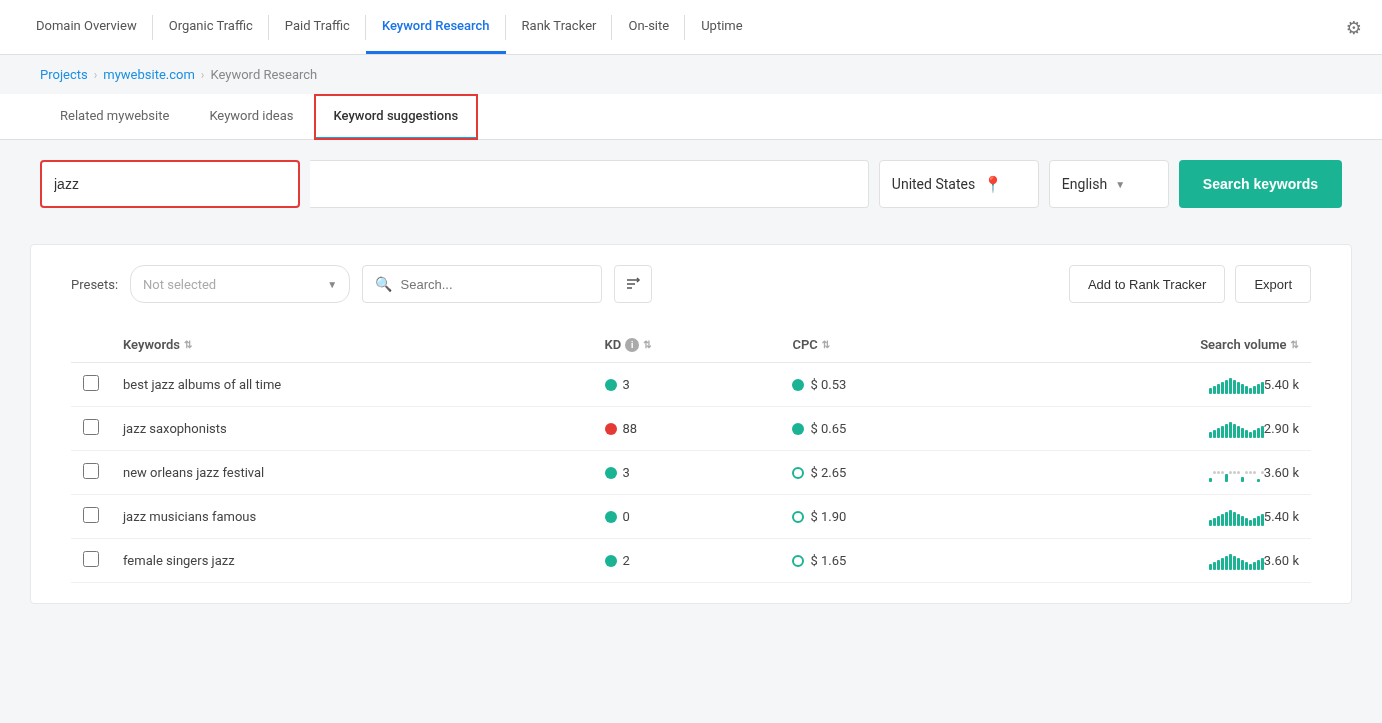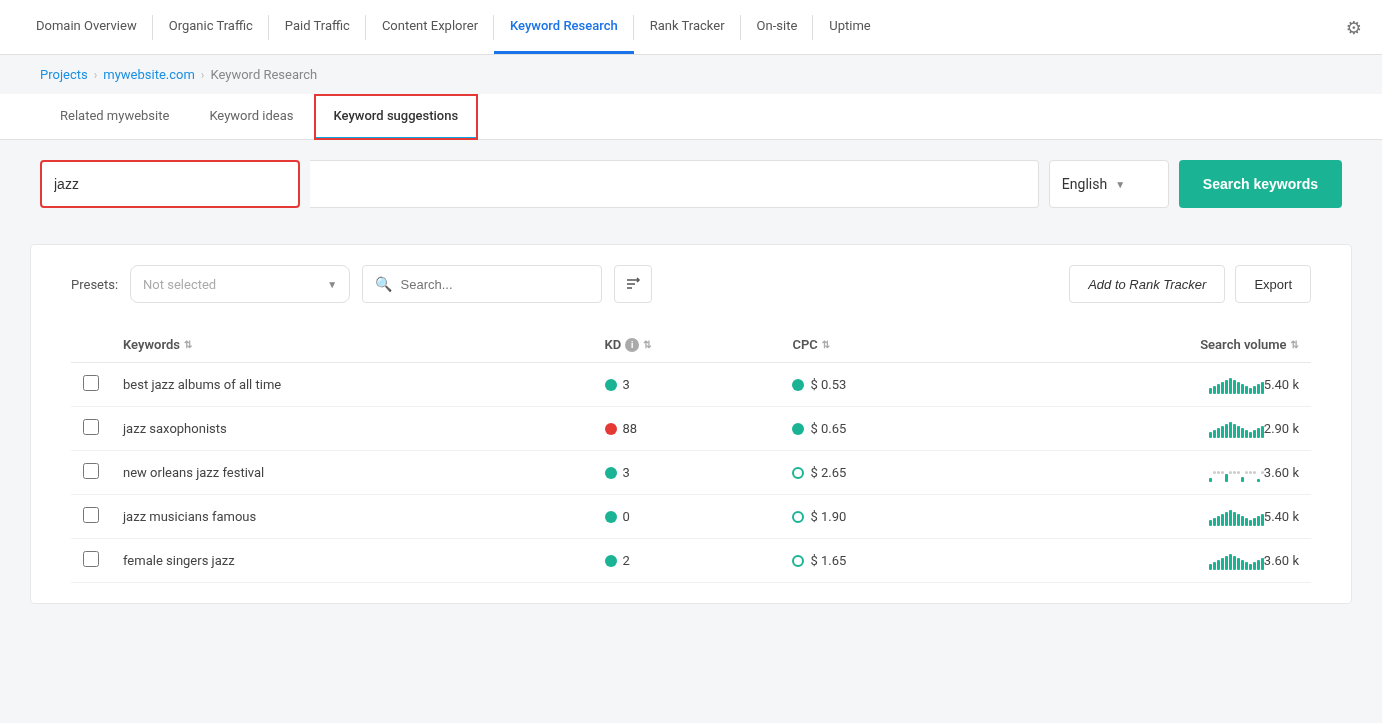--- a/index.html
+++ b/index.html
@@ -179,21 +179,21 @@
       display: flex;
       align-items: center;
       gap: 12px;
       margin-bottom: 24px;
     }
     .presets-label { font-size: 13px; color: #555; font-weight: 400; }
     .presets-dropdown {
       display: flex;
       align-items: center;
       border: 1px solid #e0e0e0;
-      border-radius: 8px;
+      border-radius: 14px;
       padding: 0 12px;
       height: 38px;
       cursor: pointer;
       gap: 8px;
       min-width: 220px;
       background: #fff;
     }
     .presets-value { color: #aaa; font-size: 13px; flex: 1; }
     .search-filter {
       display: flex;
@@ -231,21 +231,20 @@
     .toolbar-right { margin-left: auto; display: flex; gap: 10px; }
     .add-tracker-btn {
       border: 1px solid #e0e0e0;
       border-radius: 4px;
       height: 38px;
       padding: 0 18px;
       font-size: 13px;
       cursor: pointer;
       background: #fff;
       color: #333;
-      font-style: italic;
     }
     .export-btn {
       border: 1px solid #e0e0e0;
       border-radius: 4px;
       height: 38px;
       padding: 0 18px;
       font-size: 13px;
       cursor: pointer;
       background: #fff;
       color: #333;
@@ -305,21 +304,20 @@
     }
   </style>
 </head>
 <body>
 
 <nav class="top-nav">
   <div class="nav-items">
     <div class="nav-item">Domain Overview</div>
     <div class="nav-item">Organic Traffic</div>
     <div class="nav-item">Paid Traffic</div>
-    <div class="nav-item">Content Explorer</div>
     <div class="nav-item active">Keyword Research</div>
     <div class="nav-item">Rank Tracker</div>
     <div class="nav-item">On-site</div>
     <div class="nav-item">Uptime</div>
   </div>
   <div class="nav-gear">⚙</div>
 </nav>
 
 <div class="breadcrumb">
   <a>Projects</a>
@@ -333,20 +331,24 @@
   <div class="tab">Related mywebsite</div>
   <div class="tab">Keyword ideas</div>
   <div class="tab active tab-keyword-suggestions">Keyword suggestions</div>
 </div>
 
 <div class="search-area">
   <div class="keyword-input-wrapper">
     <input class="keyword-input" type="text" value="jazz" placeholder="jazz" style="">
   </div>
   <div class="keyword-input-spacer"></div>
+  <div class="location-selector">
+    <span>United States</span>
+    <span class="location-icon">📍</span>
+  </div>
   <div class="language-selector">
     <span>English</span>
     <span class="chevron-down">▼</span>
   </div>
   <button class="search-btn">Search keywords</button>
 </div>
 
 <div class="main-content">
 
   <div class="toolbar">

